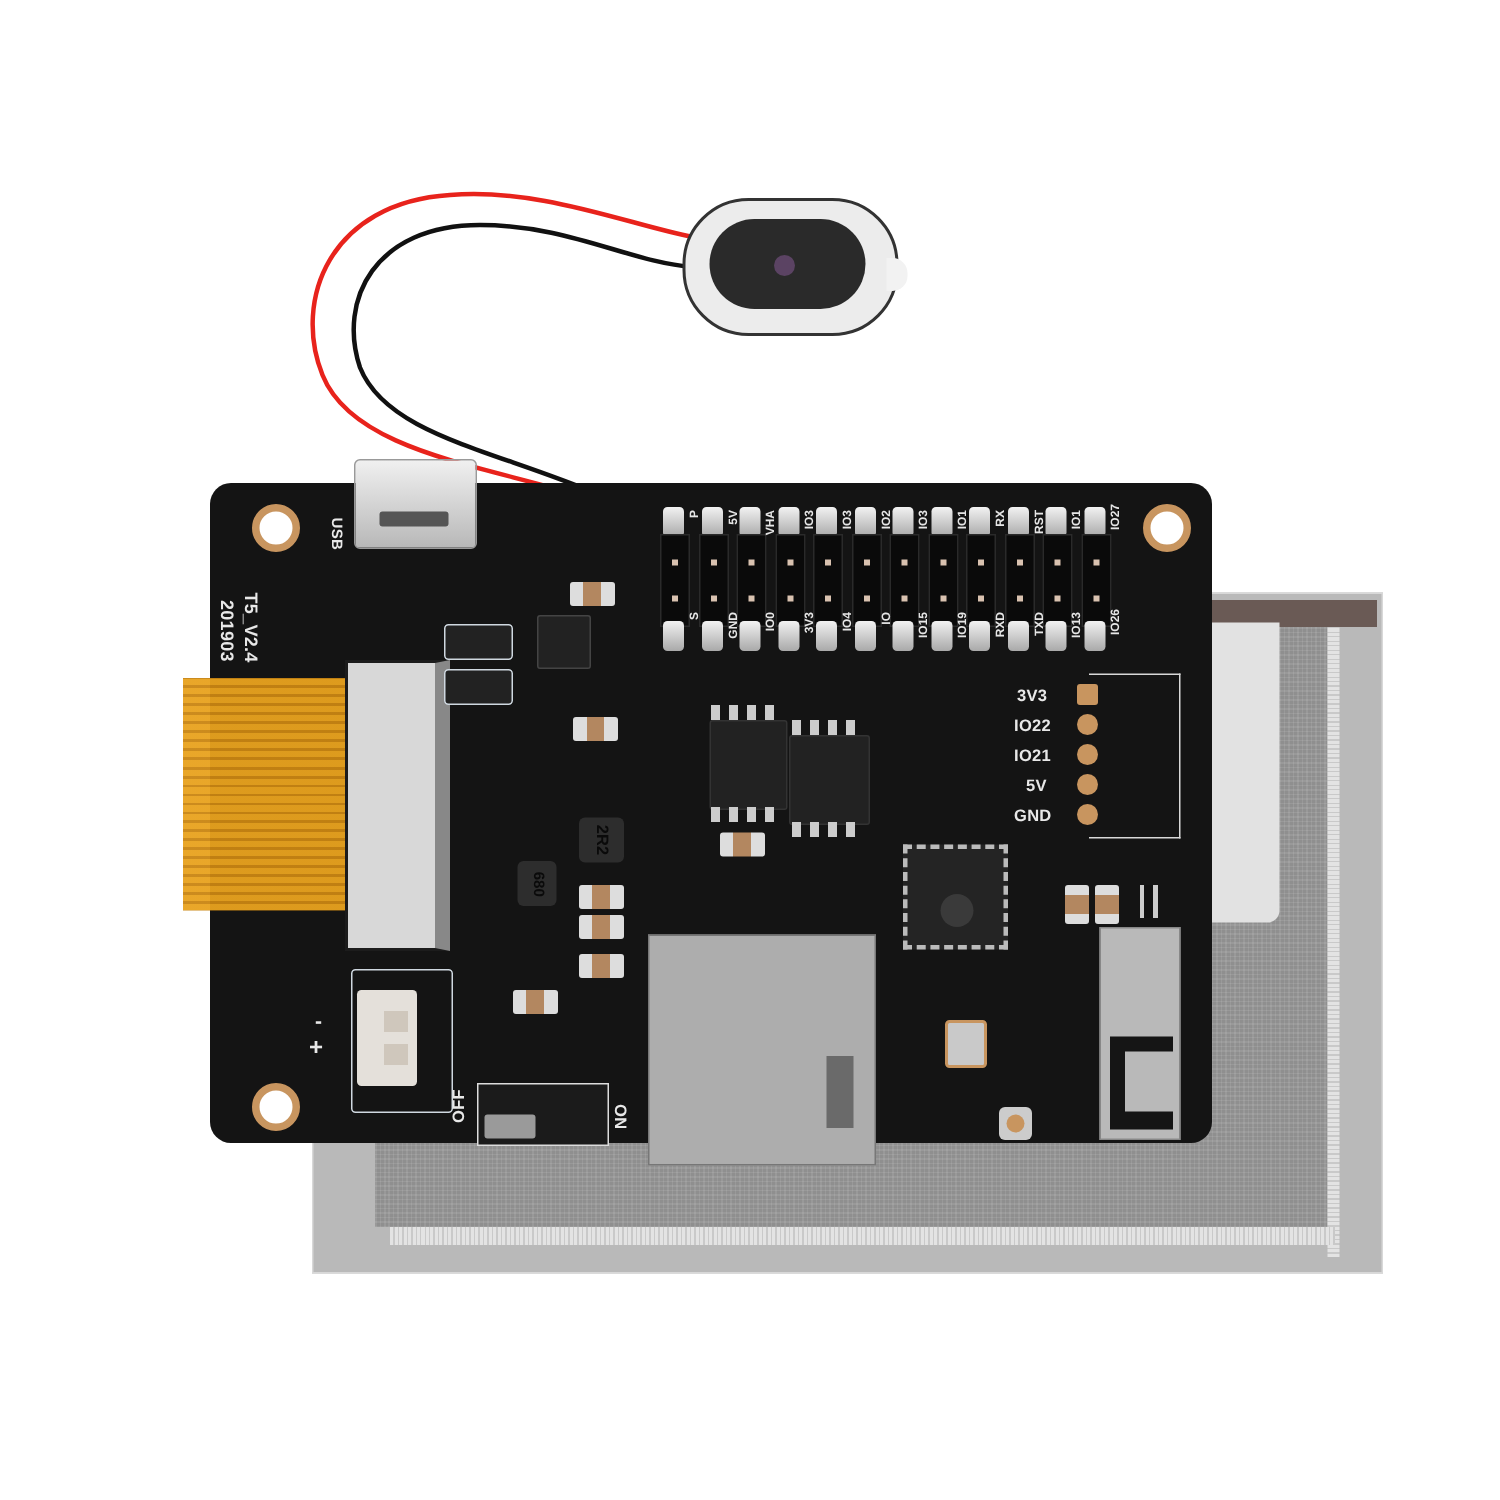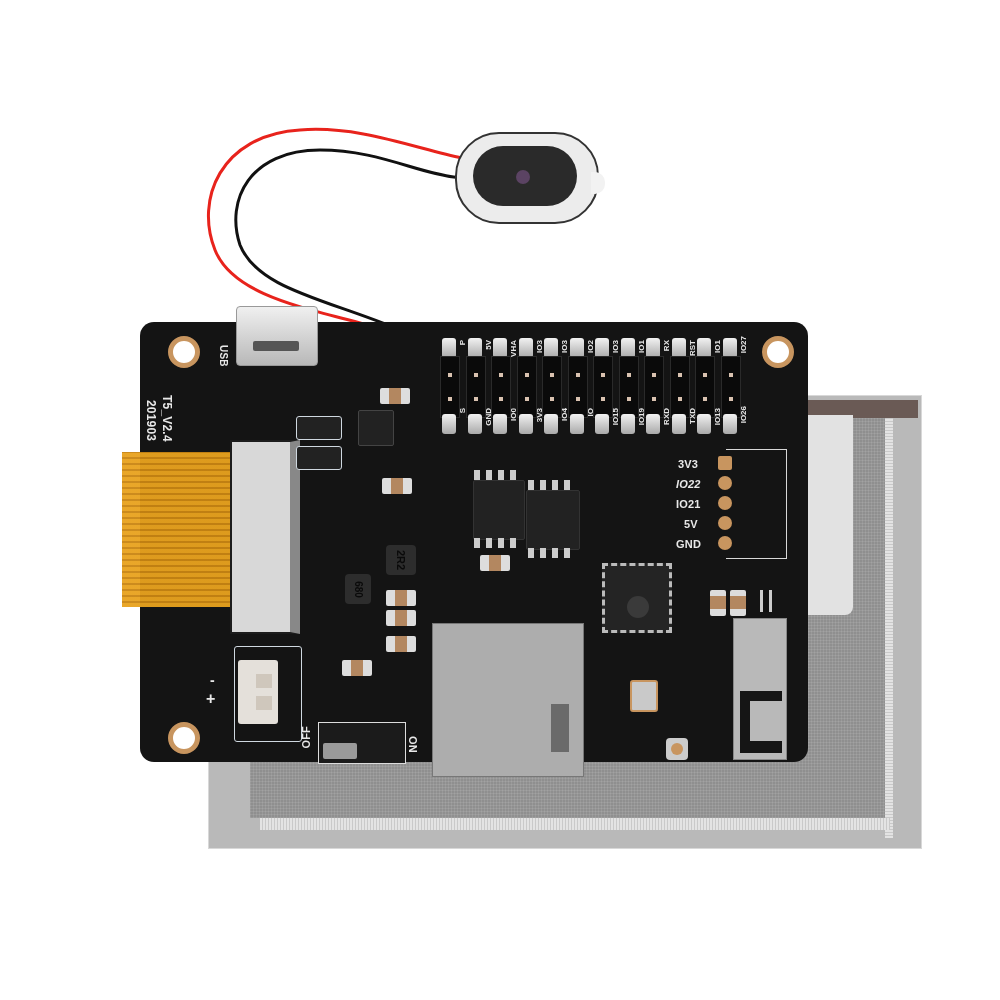--- a/index.html
+++ b/index.html
@@ -221,21 +221,21 @@
   <span class="hlabel" style="left:196.5px;top:70px;">IO19</span>
   <span class="hlabel" style="left:222px;top:70px;">RXD</span>
   <span class="hlabel" style="left:247.5px;top:70px;">TXD</span>
   <span class="hlabel" style="left:273px;top:70px;">IO13</span>
   <span class="hlabel" style="left:299px;top:68px;">IO26</span>
 </div>
 
 <div class="abs" style="left:726px;top:449px;width:60px;height:108px;border:1.5px solid #d8d8d8;border-left:none;"></div>
 <div class="abs" style="left:678px;top:456px;width:60px;height:100px;">
   <div class="abs silk" style="left:0;top:2px;">3V3</div>
-  <div class="abs silk" style="left:-2px;top:22px;font-style:italic;">IO22</div>
+  <div class="abs silk" style="left:-2px;top:22px;">IO22</div>
   <div class="abs silk" style="left:-2px;top:42px;">IO21</div>
   <div class="abs silk" style="left:6px;top:62px;">5V</div>
   <div class="abs silk" style="left:-2px;top:82px;">GND</div>
   <div class="abs" style="left:40px;top:0;width:14px;height:14px;background:#c8955f;border-radius:2px;"></div>
   <div class="abs" style="left:40px;top:20px;width:14px;height:14px;background:#c8955f;border-radius:50%;"></div>
   <div class="abs" style="left:40px;top:40px;width:14px;height:14px;background:#c8955f;border-radius:50%;"></div>
   <div class="abs" style="left:40px;top:60px;width:14px;height:14px;background:#c8955f;border-radius:50%;"></div>
   <div class="abs" style="left:40px;top:80px;width:14px;height:14px;background:#c8955f;border-radius:50%;"></div>
 </div>
 

